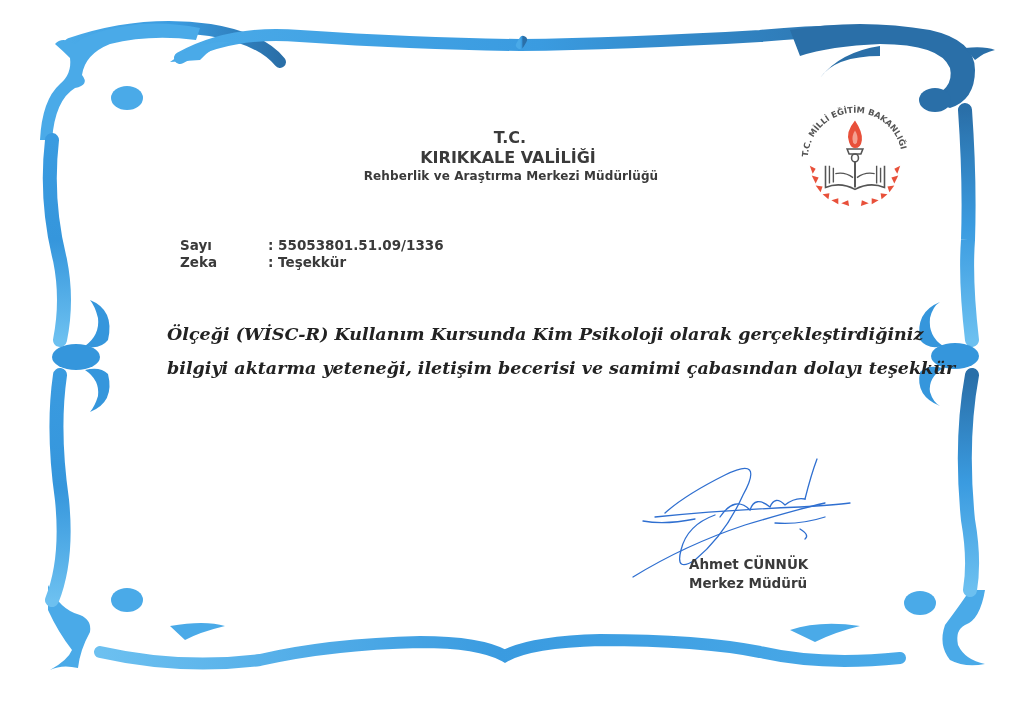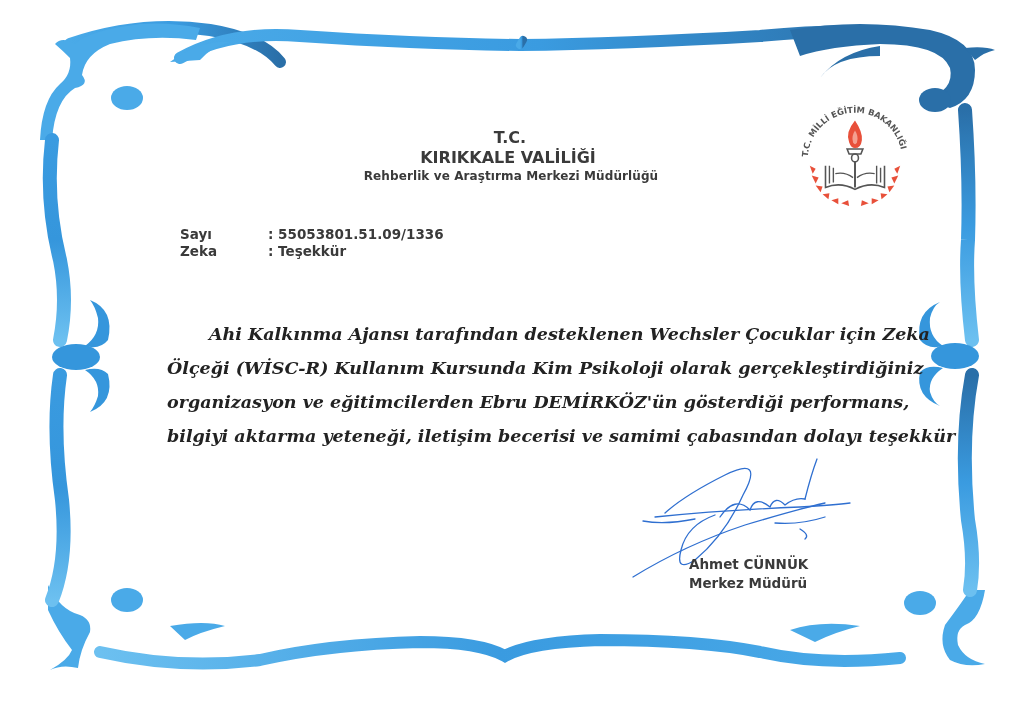--- a/index.html
+++ b/index.html
@@ -4,21 +4,21 @@
 <style>
   html, body { margin:0; padding:0; }
   body { width:1024px; height:724px; background:#ffffff; position:relative; overflow:hidden; font-family:"DejaVu Sans", sans-serif; }
   .frame { position:absolute; left:0; top:0; width:1024px; height:724px; }
   .header { position:absolute; left:0; width:1024px; text-align:center; color:#3a3a3a; font-weight:bold; }
   .h-tc { top:128px; font-size:16px; left:-2px; }
   .h-val { top:148px; font-size:16px; left:-4px; }
   .h-dept { top:169px; font-size:12px; left:-1px; letter-spacing:0.1px; }
   .meta { position:absolute; left:180px; font-size:13.5px; font-weight:bold; color:#3a3a3a; }
   .meta-row { position:absolute; white-space:nowrap; }
-  .meta-label { display:inline-block; width:88px; }
+  .meta-label { display:inline-block; width:88px;margin-top:11px; }
   .body-text { position:absolute; left:167px; top:317px; width:740px; font-family:"DejaVu Serif", serif; font-style:italic; font-weight:bold; font-size:17.5px; color:#222; line-height:34px; }
   .body-text .line { white-space:nowrap; display:block; }
   .indent { padding-left:42px; }
   .sign { position:absolute; left:671px; top:555px; font-size:13.5px; font-weight:bold; color:#3a3a3a; line-height:19px;margin-left:18px; }
   .logo { position:absolute; left:796px; top:96px; width:118px; height:114px; }
 </style>
 </head>
 <body>
 
 <svg class="frame" viewBox="0 0 1024 724" xmlns="http://www.w3.org/2000/svg">
@@ -139,23 +139,21 @@
 <div class="meta">
   <div class="meta-row" style="top:226px;">
     <span class="meta-label">Sayı</span><span>: 55053801.51.09/1336</span>
   </div>
   <div class="meta-row" style="top:243px;">
     <span class="meta-label">Zeka</span><span>: Teşekkür</span>
   </div>
 </div>
 
 <div class="body-text">
-  <span class="line indent">Ahi Kalkınma Ajansı tarafından desteklenen Wechsler Çocuklar için Zeka</span>
   <span class="line">Ölçeği (WİSC-R) Kullanım Kursunda Kim Psikoloji olarak gerçekleştirdiğiniz</span>
-  <span class="line">organizasyon ve eğitimcilerden Ebru DEMİRKÖZ'ün gösterdiği performans,</span>
   <span class="line">bilgiyi aktarma yeteneği, iletişim becerisi ve samimi çabasından dolayı teşekkür</span>
 </div>
 
 <svg style="position:absolute;left:625px;top:455px;width:240px;height:130px;" viewBox="0 0 240 130" xmlns="http://www.w3.org/2000/svg">
   <g fill="none" stroke="#2f6fd0" stroke-width="1.3" stroke-linecap="round">
     <path d="M8 122 Q60 90 120 70 Q170 55 200 48"></path>
     <path d="M40 58 Q60 40 100 20 Q140 0 118 40 Q100 80 70 105 Q50 118 56 95 Q62 70 90 60"></path>
     <path d="M30 62 Q100 55 175 52 Q210 50 225 48"></path>
     <path d="M95 62 Q110 40 125 55 Q130 40 145 52 Q150 40 160 50 Q170 42 180 44"></path>
     <path d="M180 44 Q186 20 192 4"></path>

